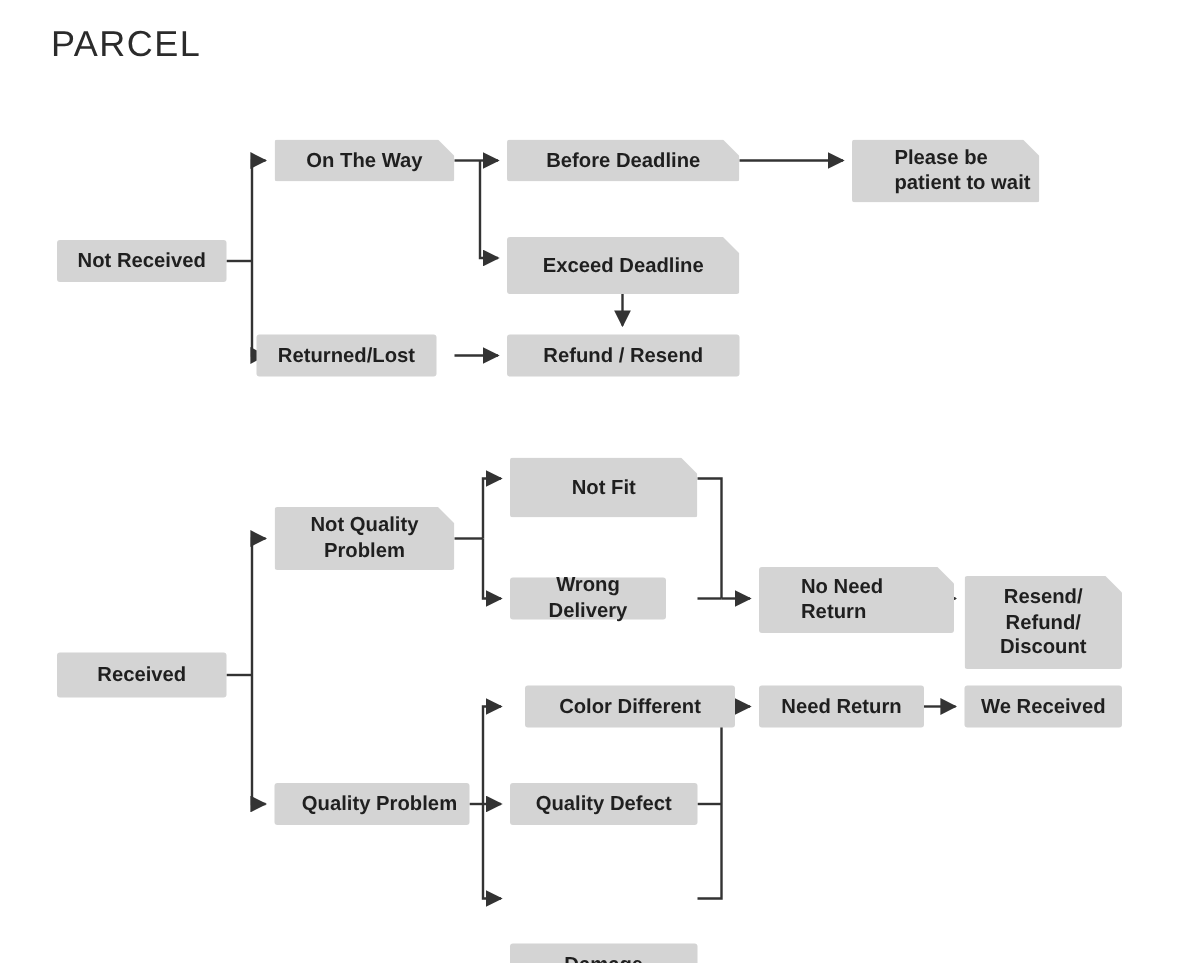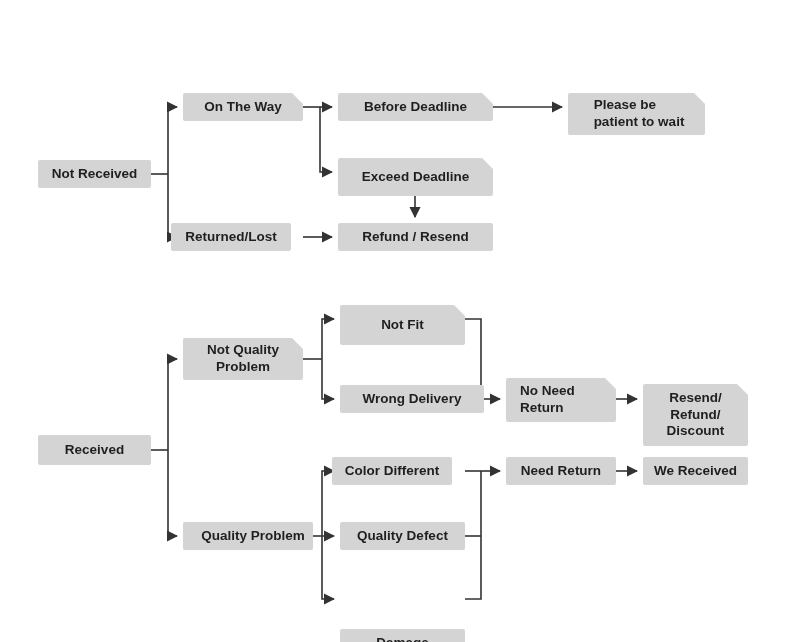--- a/index.html
+++ b/index.html
@@ -55,20 +55,21 @@
   .node.fold {
     border-radius: 2px;
     clip-path: polygon(0 0, calc(100% - 11px) 0, 100% 11px, 100% 100%, 0 100%);
   }
 </style>
 </head>
 <body>
 
 <div id="canvas">
 
+  <div class="title">PARCEL</div>
 
   <svg id="svg-layer" viewBox="0 0 800 642">
     <defs>
       <marker id="arrow" viewBox="0 0 10 10" refX="9" refY="5" markerWidth="7" markerHeight="7" orient="auto-start-reverse">
         <path d="M 0 0 L 10 5 L 0 10 z" fill="#333333"></path>
       </marker>
     </defs>
     <g fill="none" stroke="#333333" stroke-width="1.6">
 
       <path d="M 151 174 L 168 174" marker-end="none"></path>
@@ -124,49 +125,49 @@
     </div>
   <div class="node fold" style="left:338px;top:93px;width:155px;height:28px;">
       <span>Before Deadline</span>
     </div>
   <div class="node fold" style="left:338px;top:158px;width:155px;height:38px;">
       <span>Exceed Deadline</span>
     </div>
   <div class="node" style="left:338px;top:223px;width:155px;height:28px;">
       <span>Refund / Resend</span>
     </div>
-  <div class="node fold" style="left:568px;top:93px;width:137px;height:42px;white-space:pre-line;justify-content:center;padding-left:11px;text-align:left;"><span>Please be
+  <div class="node fold" style="left:568px;top:93px;width:125px;height:42px;white-space:pre-line;justify-content:flex-end;padding-left:11px;text-align:left;"><span>Please be
 patient to wait</span></div>
 
   <div class="node" style="left:38px;top:435px;width:113px;height:30px;">
       <span>Received</span>
     </div>
   <div class="node fold" style="left:183px;top:338px;width:120px;height:42px;white-space:pre-line;"><span>Not Quality
 Problem</span></div>
   <div class="node" style="left:183px;top:522px;width:130px;height:28px;padding-left:16px;">
       <span>Quality Problem</span>
     </div>
 
   <div class="node fold" style="left:340px;top:305px;width:125px;height:40px;">
       <span>Not Fit</span>
     </div>
-  <div class="node" style="left:340px;top:385px;width:144px;height:28px;">
+  <div class="node" style="left:340px;top:385px;width:104px;height:28px;">
       <span>Wrong Delivery</span>
     </div>
-  <div class="node" style="left:332px;top:457px;width:120px;height:28px;justify-content:center;">
+  <div class="node" style="left:350px;top:457px;width:140px;height:28px;justify-content:center;">
       <span>Color Different</span>
     </div>
   <div class="node" style="left:340px;top:522px;width:125px;height:28px;">
       <span>Quality Defect</span>
     </div>
   <div class="node" style="left:340px;top:585px;width:125px;height:28px;margin-top:44px;">
       <span>Damage</span>
     </div>
 
-  <div class="node fold" style="left:506px;top:378px;width:110px;height:44px;white-space:pre-line;justify-content:flex-start;padding-left:14px;text-align:left;"><span>No Need
+  <div class="node fold" style="left:506px;top:378px;width:130px;height:44px;white-space:pre-line;justify-content:flex-start;padding-left:28px;text-align:left;"><span>No Need
 Return</span></div>
   <div class="node" style="left:506px;top:457px;width:110px;height:28px;">
       <span>Need Return</span>
     </div>
 
   <div class="node fold" style="left:643px;top:352px;width:105px;height:62px;white-space:pre-line;margin-top:32px;"><span>Resend/
 Refund/
 Discount</span></div>
   <div class="node" style="left:643px;top:457px;width:105px;height:28px;">
       <span>We Received</span>

